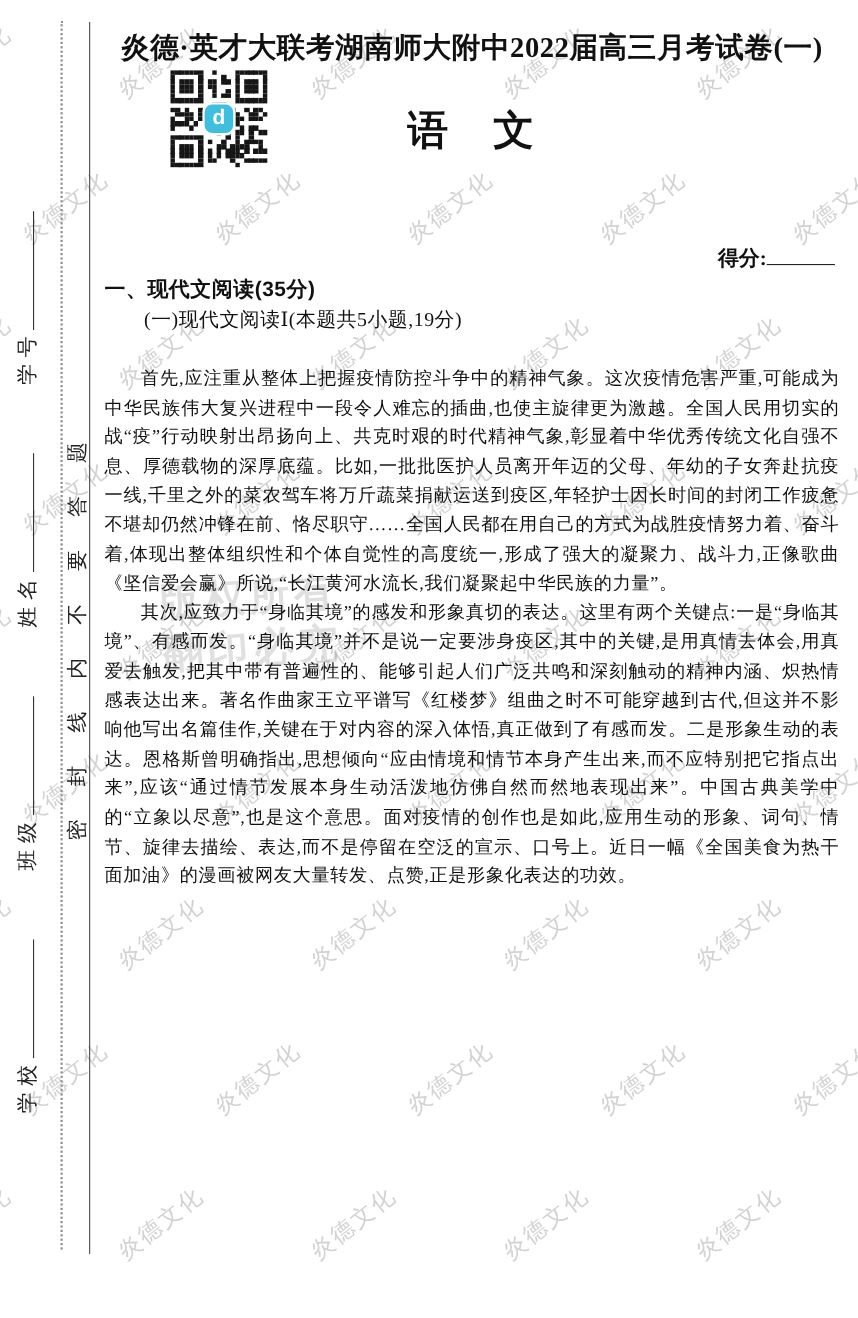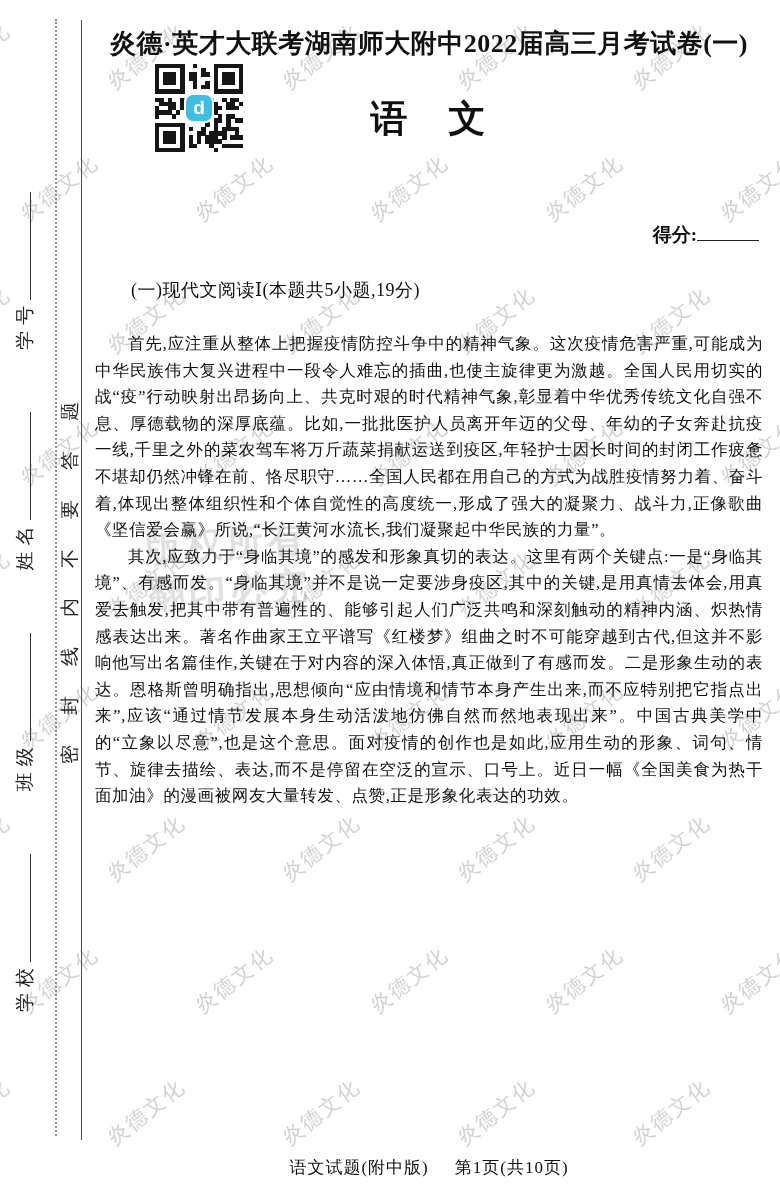--- a/index.html
+++ b/index.html
@@ -383,25 +383,23 @@
       </div>
     </div>
 
     <div class="subject-title">语　文</div>
 
 
     <div class="score">
       <span>得分:</span><span class="score-line"></span>
     </div>
 
+    <div class="sec-heading">一、现代文阅读(35分)</div>
     <div class="part-heading">(一)现代文阅读Ⅰ(本题共5小题,19分)</div>
 
     <div class="article">
       <p>首先,应注重从整体上把握疫情防控斗争中的精神气象。这次疫情危害严重,可能成为中华民族伟大复兴进程中一段令人难忘的插曲,也使主旋律更为激越。全国人民用切实的战“疫”行动映射出昂扬向上、共克时艰的时代精神气象,彰显着中华优秀传统文化自强不息、厚德载物的深厚底蕴。比如,一批批医护人员离开年迈的父母、年幼的子女奔赴抗疫一线,千里之外的菜农驾车将万斤蔬菜捐献运送到疫区,年轻护士因长时间的封闭工作疲惫不堪却仍然冲锋在前、恪尽职守……全国人民都在用自己的方式为战胜疫情努力着、奋斗着,体现出整体组织性和个体自觉性的高度统一,形成了强大的凝聚力、战斗力,正像歌曲《坚信爱会赢》所说,“长江黄河水流长,我们凝聚起中华民族的力量”。</p>
       <p>其次,应致力于“身临其境”的感发和形象真切的表达。这里有两个关键点:一是“身临其境”、有感而发。“身临其境”并不是说一定要涉身疫区,其中的关键,是用真情去体会,用真爱去触发,把其中带有普遍性的、能够引起人们广泛共鸣和深刻触动的精神内涵、炽热情感表达出来。著名作曲家王立平谱写《红楼梦》组曲之时不可能穿越到古代,但这并不影响他写出名篇佳作,关键在于对内容的深入体悟,真正做到了有感而发。二是形象生动的表达。恩格斯曾明确指出,思想倾向“应由情境和情节本身产生出来,而不应特别把它指点出来”,应该“通过情节发展本身生动活泼地仿佛自然而然地表现出来”。中国古典美学中的“立象以尽意”,也是这个意思。面对疫情的创作也是如此,应用生动的形象、词句、情节、旋律去描绘、表达,而不是停留在空泛的宣示、口号上。近日一幅《全国美食为热干面加油》的漫画被网友大量转发、点赞,正是形象化表达的功效。</p>
     </div>
 
-    <div class="footer">
-      <span>语文试题(附中版)</span><span class="gap"></span><span>第1页(共10页)</span>
-    </div>
 
   </div>
 </div>
 
 </body></html>

